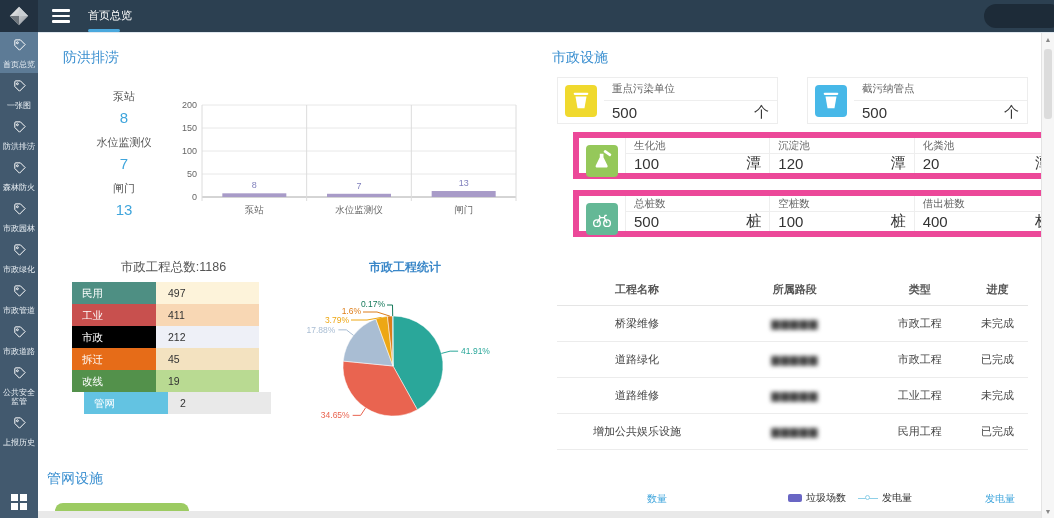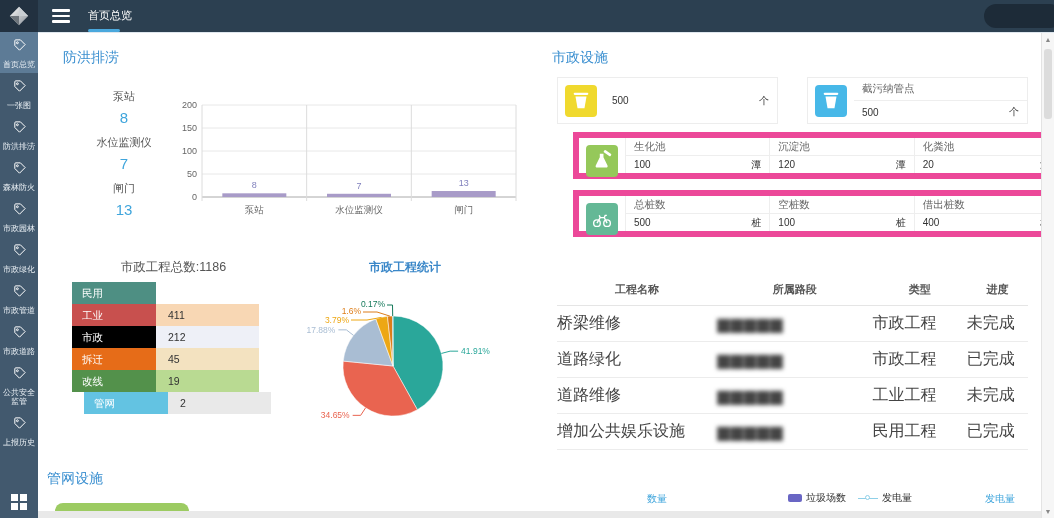--- a/index.html
+++ b/index.html
@@ -59,29 +59,29 @@
   #fac-title { position:absolute; left:0; top:16px; }
   #cards-row1 { position:absolute; left:5px; top:44px; width:471px; display:flex; justify-content:space-between; }
   .card { width:221px; height:47px; border:1px solid #ededed; background:#fff; display:flex; }
   .card-icon { width:32px; height:32px; min-width:32px; border-radius:4px; margin:7px;
     display:flex; align-items:center; justify-content:center; }
   .card-icon svg { width:22px; height:22px; }
   .card-body { flex:1; display:flex; flex-direction:column; }
   .card-label { flex:1; font-size:10.5px; color:#666; padding:0 8px; display:flex; align-items:center;
     border-bottom:1px solid #eee; }
   .card-valrow { flex:1; display:flex; justify-content:space-between; align-items:center;
-    padding:0 8px; font-size:10px; color:#333; }
+    padding:0 8px; font-size:15px; color:#333; }
   .cardm { position:absolute; left:21px; width:491px; height:47px; border:6px solid #ec4899; background:#fff; display:flex; }
   .mcols { flex:1; display:flex; }
   .mcol { flex:1; display:flex; flex-direction:column; border-left:1px solid #eee; }
 
   #proj-table { position:absolute; left:5px; top:241px; width:471px; border-collapse:collapse; }
   #proj-table th { font-size:11px; color:#555; font-weight:bold; padding:8px 2px;
     border-bottom:1px solid #e5e5e5; text-align:center; }
-  #proj-table td { font-size:16px; color:#444; height:36px; text-align:left;
+  #proj-table td { font-size:11px; color:#444; height:36px; text-align:center;
     border-bottom:1px solid #ececec; }
   .blur { filter:blur(2px); color:#9a9a9a; font-size:9px; letter-spacing:1px; }
 
   
   #pipe-title { position:absolute; left:9px; top:437px; }
   #pipe-bar { position:absolute; left:17px; top:470px; width:134px; height:40px;
     background:#9ccb62; border-radius:8px; }
   #bottom-strip { position:absolute; left:0; right:13px; bottom:0; height:7px; background:#e9e9e9; }
   #link-left { position:absolute; left:609px; bottom:12px; font-size:10px; color:#3fa5dc; cursor:pointer; }
   #link-right { position:absolute; right:39px; bottom:12px; font-size:10px; color:#3fa5dc; cursor:pointer; }
@@ -270,20 +270,21 @@
           <rect x="265.6666666666667" y="98.02" width="64" height="5.98" fill="#a89bc8"></rect>
           <text x="297.6666666666667" y="93.02" text-anchor="middle" font-size="9" fill="#8181bd">13</text>
           <text x="297.6666666666667" y="120" text-anchor="middle" font-size="9.5" fill="#666">闸门</text>
         </svg></div>
 
     <div id="projects-title">市政工程总数:1186</div>
     <div id="projects-list">
 
         <div class="pr-row">
           <div class="pr-label" style="background: rgb(78, 143, 131);">民用</div>
+          <div class="pr-value" style="background: rgb(253, 243, 218);">497</div>
         </div>
 
         <div class="pr-row">
           <div class="pr-label" style="background: rgb(200, 80, 78);">工业</div>
           <div class="pr-value" style="background: rgb(248, 215, 180);">411</div>
         </div>
 
         <div class="pr-row">
           <div class="pr-label" style="background: #000000;">市政</div>
           <div class="pr-value" style="background: rgb(238, 240, 247);">212</div>
@@ -334,20 +335,21 @@
     <div id="cards-row1">
 
         <div class="card">
           <div class="card-icon" style="background: rgb(240, 217, 46);">
             <svg viewBox="0 0 24 24">
               <rect x="4" y="3" width="16" height="2.4" rx="1.2" fill="#fff"></rect>
               <path d="M6 7 L18 7 L15.8 20 L8.2 20 Z" fill="#fff"></path>
             </svg>
           </div>
           <div class="card-body">
+            <div class="card-label">重点污染单位</div>
             <div class="card-valrow">
               <span>500</span>
               <span>个</span>
             </div>
           </div>
         </div>
 
         <div class="card">
           <div class="card-icon" style="background: rgb(71, 184, 232);">
             <svg viewBox="0 0 24 24">

